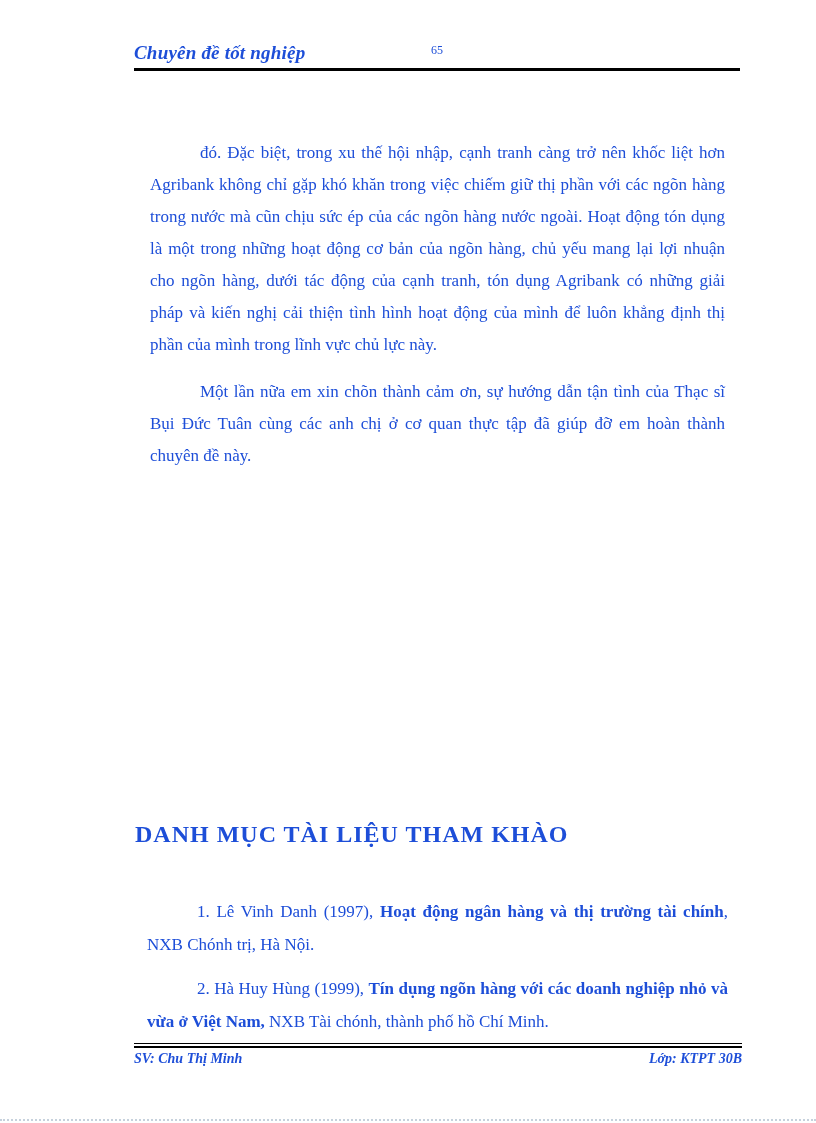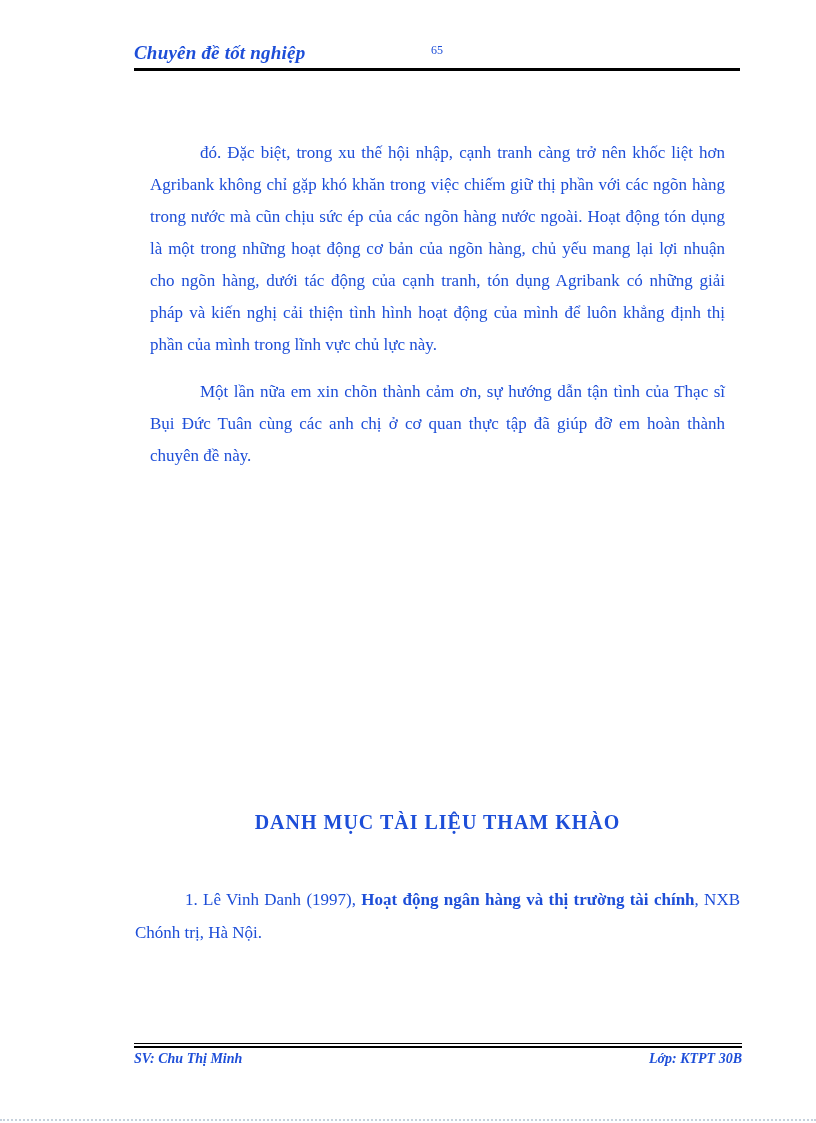--- a/index.html
+++ b/index.html
@@ -62,29 +62,29 @@
   .refs-block {
     position: absolute;
     left: 135px;
     width: 605px;
     top: 804px;
     font-size: 17px;
     line-height: 32.5px;
     text-align: justify;
   }
   .ref-heading {
-    margin: 0 0 44px 0;
-    text-align: center;
-    font-size: 20px;
+    margin: 12px 0 44px 0;
+    text-align: left;
+    font-size: 24px;
     font-weight: bold;
     letter-spacing: 1px;
     line-height: 36px;
   }
   .ref-item {
-    margin: 0;
+    margin: 12px;
     text-indent: 50px;
   }
   .ref-item b {
     font-weight: bold;
   }
 
   
   .footer-rule {
     position: absolute;
     left: 134px;
@@ -132,20 +132,21 @@
   </div>
 
   <div class="content">
     <p class="para">đó. Đặc biệt, trong xu thế hội nhập, cạnh tranh càng trở nên khốc liệt hơn Agribank không chỉ gặp khó khăn trong việc chiếm giữ thị phần với các ngõn hàng trong nước mà cũn chịu sức ép của các ngõn hàng nước ngoài. Hoạt động tón dụng là một trong những hoạt động cơ bản của ngõn hàng, chủ yếu mang lại lợi nhuận cho ngõn hàng, dưới tác động của cạnh tranh, tón dụng Agribank có những giải pháp và kiến nghị cải thiện tình hình hoạt động của mình để luôn khẳng định thị phần của mình trong lĩnh vực chủ lực này.</p>
     <p class="para">Một lần nữa em xin chõn thành cảm ơn, sự hướng dẫn tận tình của Thạc sĩ Bụi Đức Tuân cùng các anh chị ở cơ quan thực tập đã giúp đỡ em hoàn thành chuyên đề này.</p>
   </div>
 
   <div class="refs-block">
     <h2 class="ref-heading">DANH MỤC TÀI LIỆU THAM KHÀO</h2>
     <p class="ref-item"><span>1. Lê Vinh Danh (1997), </span><b>Hoạt động ngân hàng và thị trường tài chính</b><span>, NXB Chónh trị, Hà Nội.</span></p>
+    <p class="ref-item"><span>2. Hà Huy Hùng (1999), </span><b>Tín dụng ngõn hàng với các doanh nghiệp nhỏ và vừa ở Việt Nam,</b><span> NXB Tài chónh, thành phố hồ Chí Minh.</span></p>
   </div>
 
   <div class="footer-rule"></div>
 
   <div class="footer">
     <span>SV: Chu Thị Minh</span>
     <span>Lớp: KTPT 30B</span>
   </div>
 
   <div class="bottom-dotted"></div>

